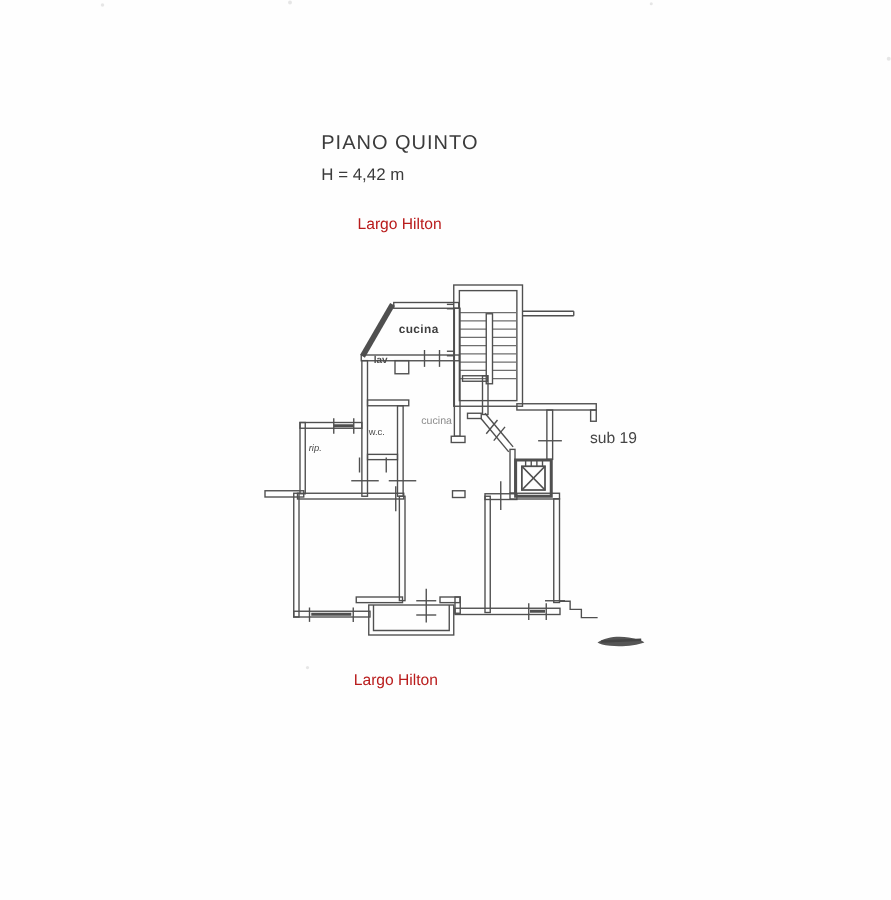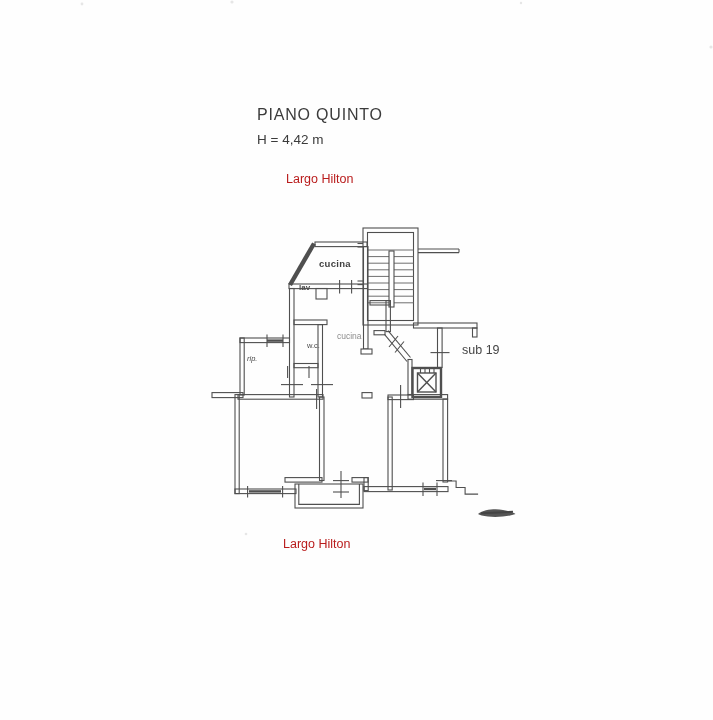--- a/index.html
+++ b/index.html
@@ -22,21 +22,21 @@
   .tick{fill:none;stroke:var(--wall-line);stroke-width:1.1;}
   .sill{fill:none;stroke:var(--wall-line);stroke-width:2.4;}
   .shaft-outer{fill:none;stroke:var(--wall-line);stroke-width:2.4;}
   .shaft-inner{fill:none;stroke:var(--wall-line);stroke-width:1.4;}
   .smudge{fill:var(--smudge);}
   .speck{fill:#c9c9c9;opacity:.45;}
   .lbl{position:absolute;white-space:nowrap;line-height:1.1;}
   .title{font-size:16px;letter-spacing:0.8px;color:var(--ink);}
   .hnote{font-size:13.5px;color:var(--ink);}
   .street{font-size:12.5px;color:#b91c1c;}
-  .sub{font-size:12.5px;color:#454545;}
+  .sub{font-size:12.5px;color:#454545;margin-left:10px;}
   .room{font-size:8px;color:#4a4a4a;}
   .room-veranda{font-size:9.5px;font-weight:600;letter-spacing:.3px;color:#3f3f3f;}
   .room-cucina{color:var(--faint-text);font-size:8.5px;}
   .room-small{font-size:7.5px;}
 </style>
 </head>
 <body>
 
 <div class="page">
 
@@ -174,16 +174,16 @@
 
   <div class="lbl title" style="left:257px;top:106px;">PIANO QUINTO</div>
   <div class="lbl hnote" style="left:257px;top:133px;">H = 4,42 m</div>
   <div class="lbl street" style="left:286px;top:173px;">Largo Hilton</div>
   <div class="lbl street" style="left:283px;top:538px;">Largo Hilton</div>
   <div class="lbl sub" style="left:462px;top:344px;">sub 19</div>
 
   <div class="lbl room room-veranda" style="left:319px;top:259px;">cucina</div>
   <div class="lbl room" style="left:299px;top:284px;font-weight:bold;">lav</div>
   <div class="lbl room room-cucina" style="left:337px;top:319px;margin-top:13px;">cucina</div>
-  <div class="lbl room room-small" style="left:295px;top:342px;margin-left:12px;">w.c.</div>
+  <div class="lbl room room-small" style="left:295px;top:342px;">w.c.</div>
   <div class="lbl room room-small" style="left:247px;top:355px;font-style:italic;">rip.</div>
 
 </div>
 
 </body></html>

